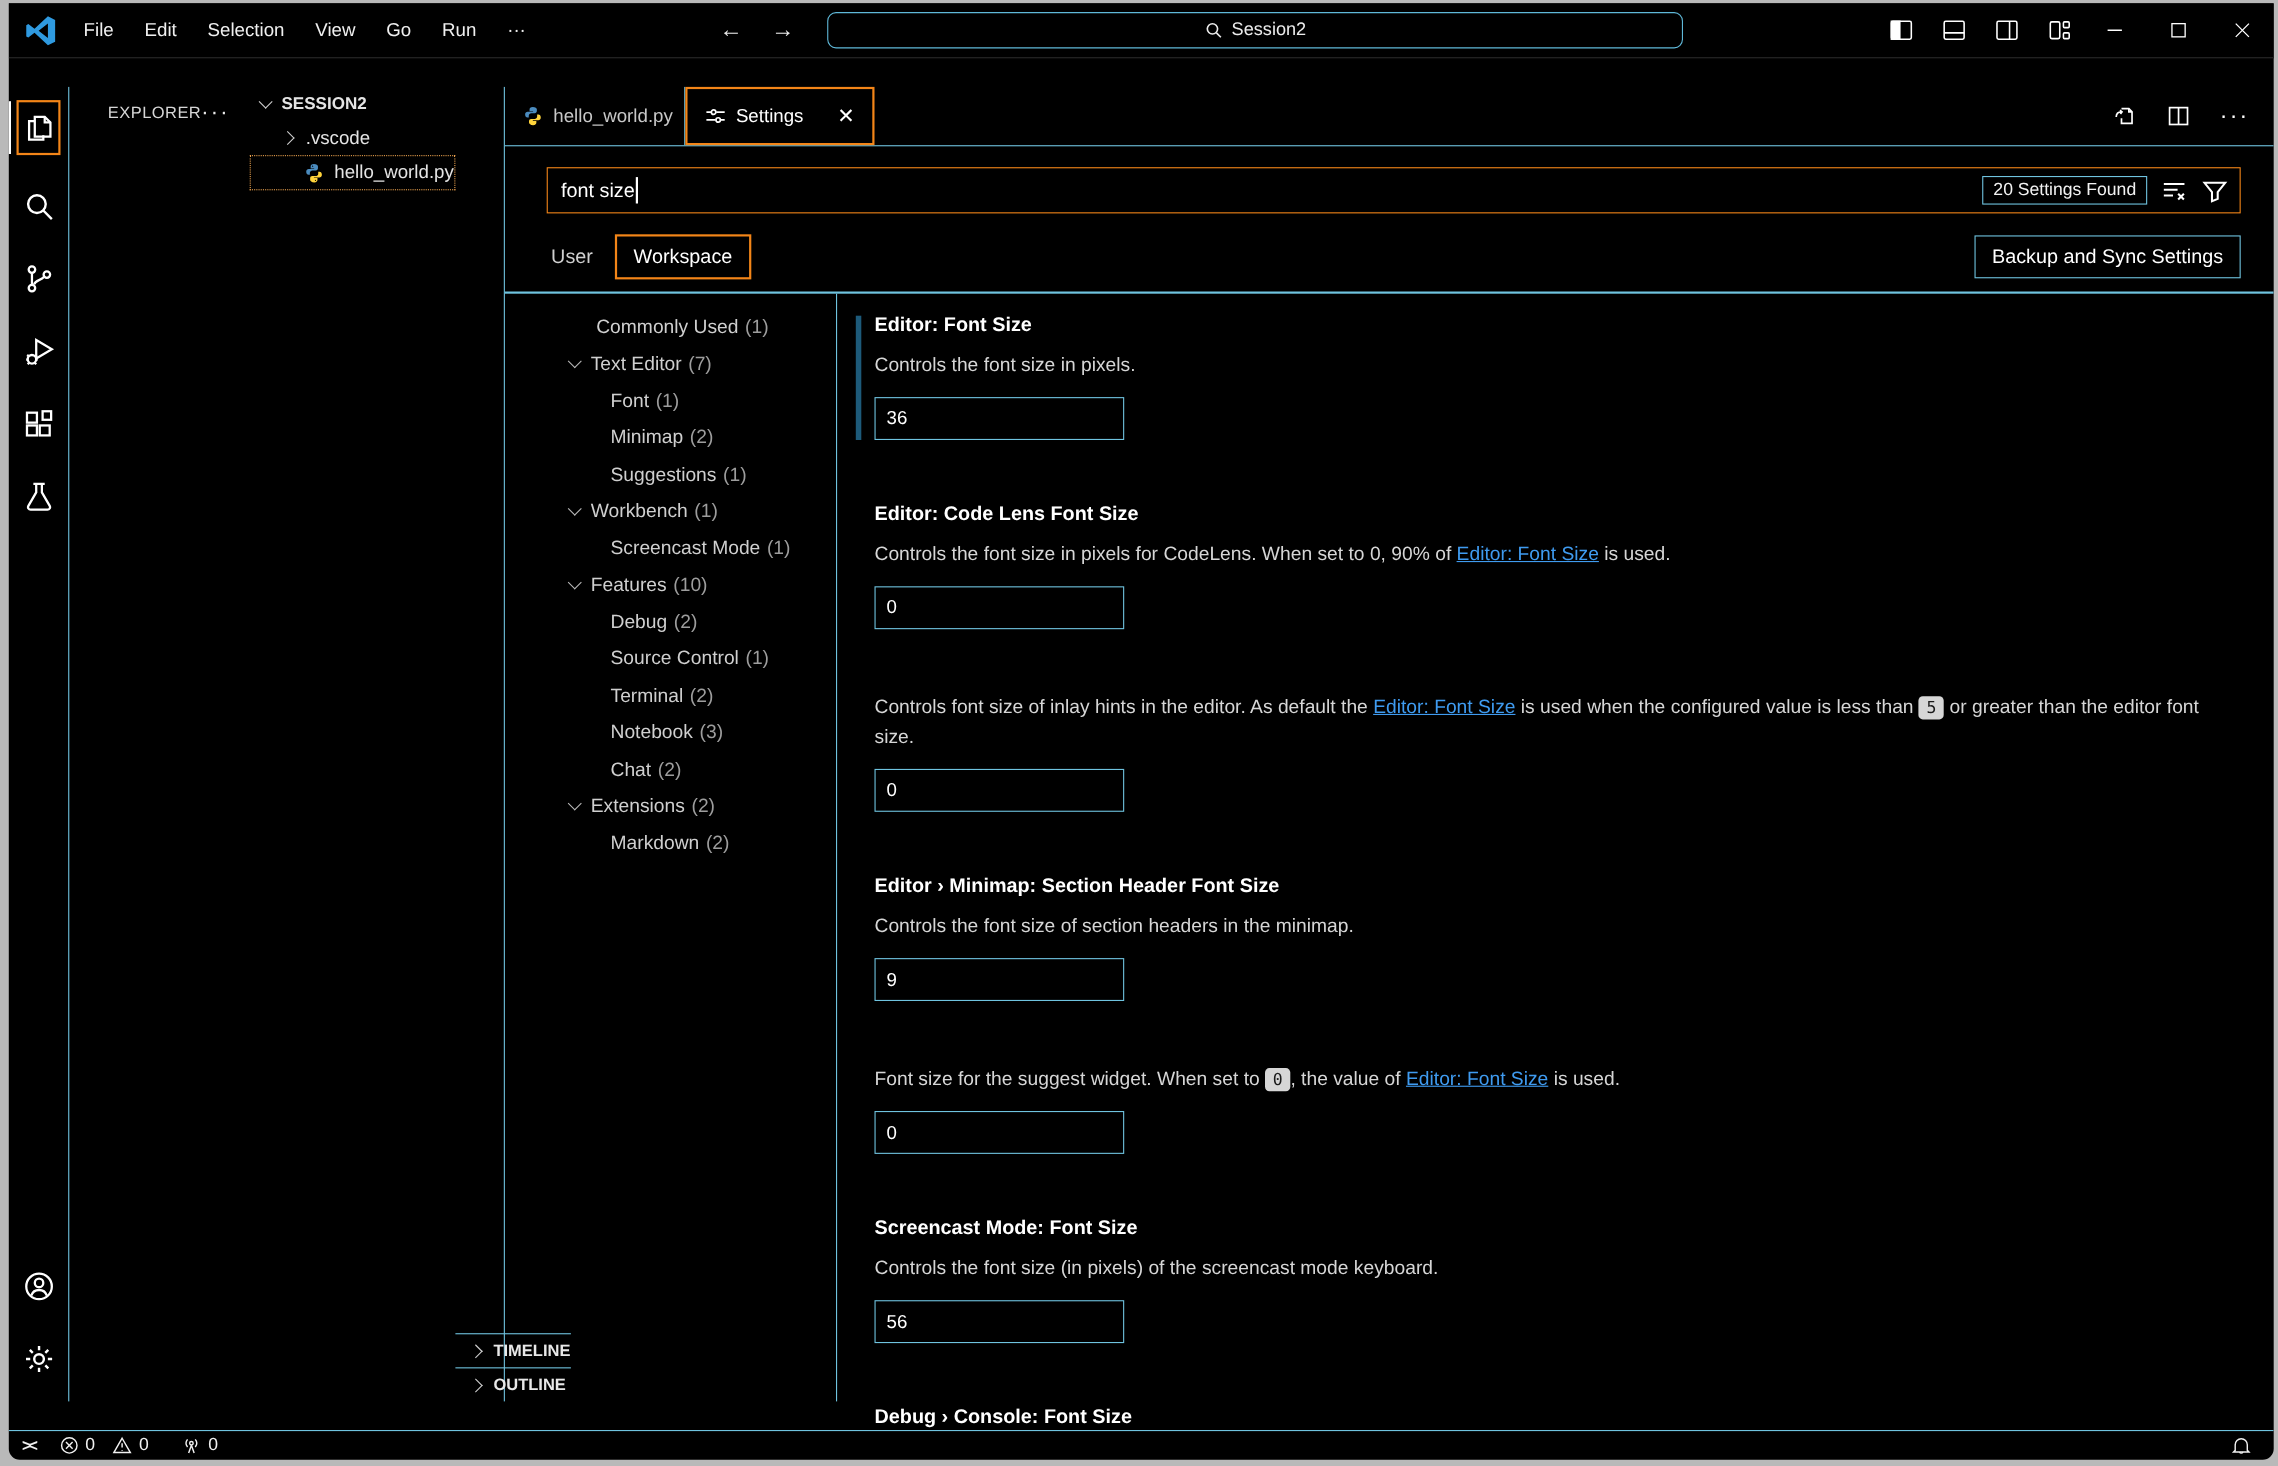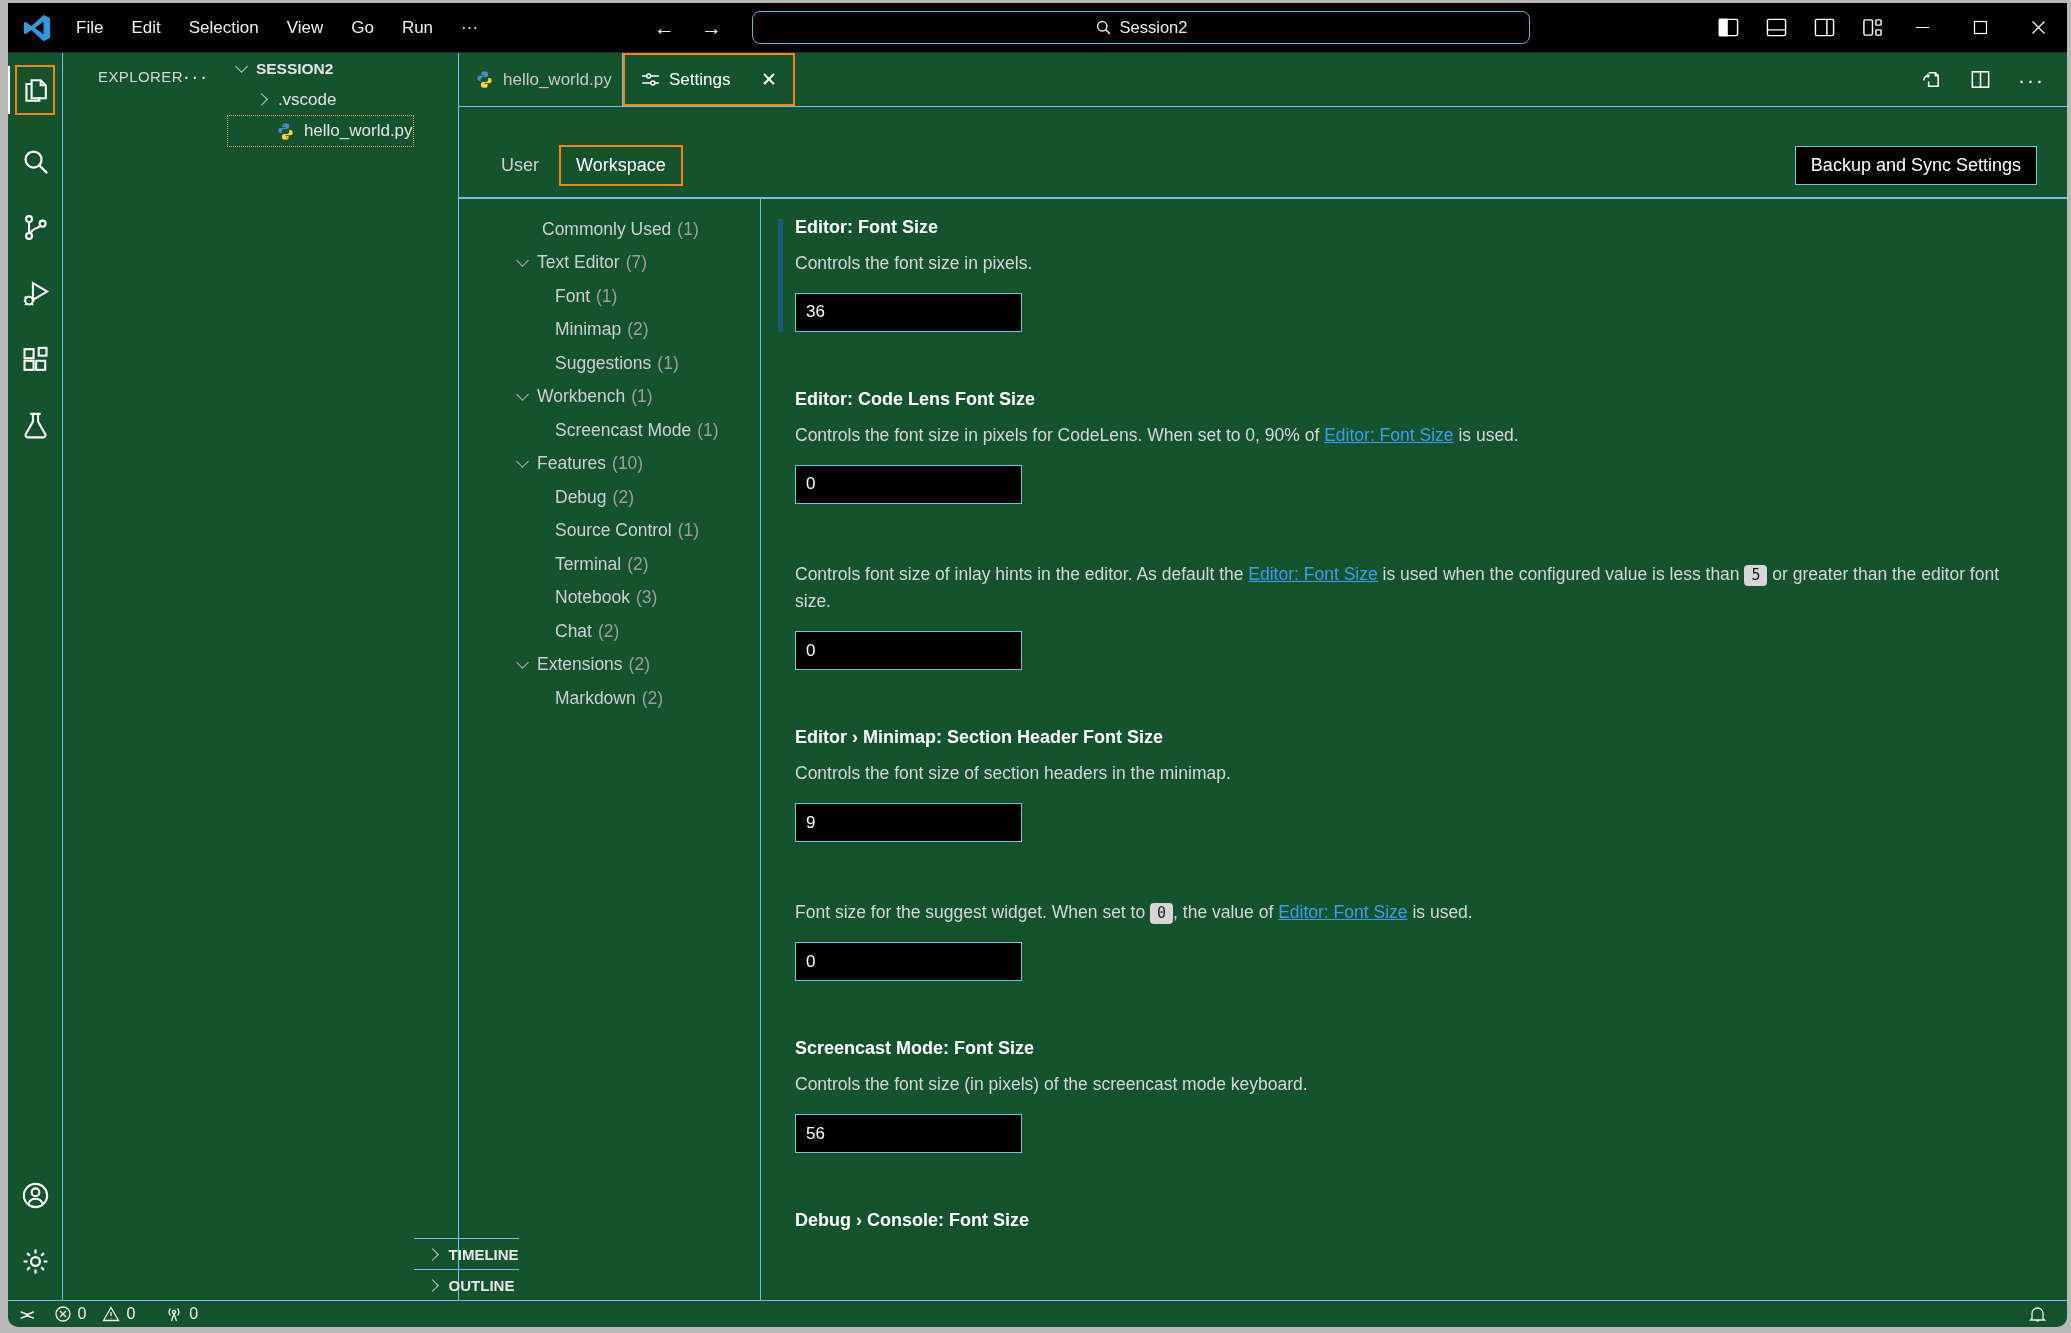--- a/index.html
+++ b/index.html
@@ -6,24 +6,25 @@
   html,body { width:2071px; height:1333px; }
   body {
     background:#b9b9b9;
     font-family:"Liberation Sans", sans-serif;
     color:#fff;
     overflow:hidden;
     position:relative;
   }
   .window {
     position:absolute; top:3px; left:8px; right:4px; bottom:6px;
-    background:#14532d;
+    background:#000000;
     border-radius:0 0 10px 10px;
     display:flex; flex-direction:column;
     overflow:hidden;
+    gap:26px;
   }
   
   .titlebar {
     height:50px; flex:0 0 50px;
     display:flex; align-items:center;
     background:#000;
     border-bottom:1px solid #2a2a2a;
     position:relative;
   }
   .vscode-logo { width:30px; height:30px; margin:0 10px 0 14px; flex:0 0 auto; }
@@ -356,20 +357,34 @@
           </svg>
           <svg viewBox="0 0 24 24" fill="none" stroke="#fff" stroke-width="1.6">
             <rect x="3.5" y="4" width="17" height="16"></rect>
               <path d="M12 4 v16"></path>
           </svg>
           <span class="more">···</span>
         </div>
       </div>
 
       <div class="settings-page">
+        <div class="search-box">
+          <span class="search-text">font size</span>
+            <span class="caret"></span>
+          <div class="search-right">
+            <span class="results-badge">20 Settings Found</span>
+            <svg viewBox="0 0 24 24" fill="none" stroke="#fff" stroke-width="1.8">
+              <path d="M3 6 h18 M3 11 h12 M3 16 h8"></path>
+                <path d="M15.5 14.5 l5 5 M20.5 14.5 l-5 5"></path>
+            </svg>
+            <svg viewBox="0 0 24 24" fill="none" stroke="#fff" stroke-width="1.8">
+              <path d="M3 5 h18 L14.5 13 v6 l-5 2 v-8 Z"></path>
+            </svg>
+          </div>
+        </div>
 
         <div class="scope-row">
           <span class="scope-tab">User</span>
           <span class="scope-tab active">Workspace</span>
           <button class="backup-btn">Backup and Sync Settings</button>
         </div>
 
         <div class="h-sep"></div>
 
         <div class="settings-body">

